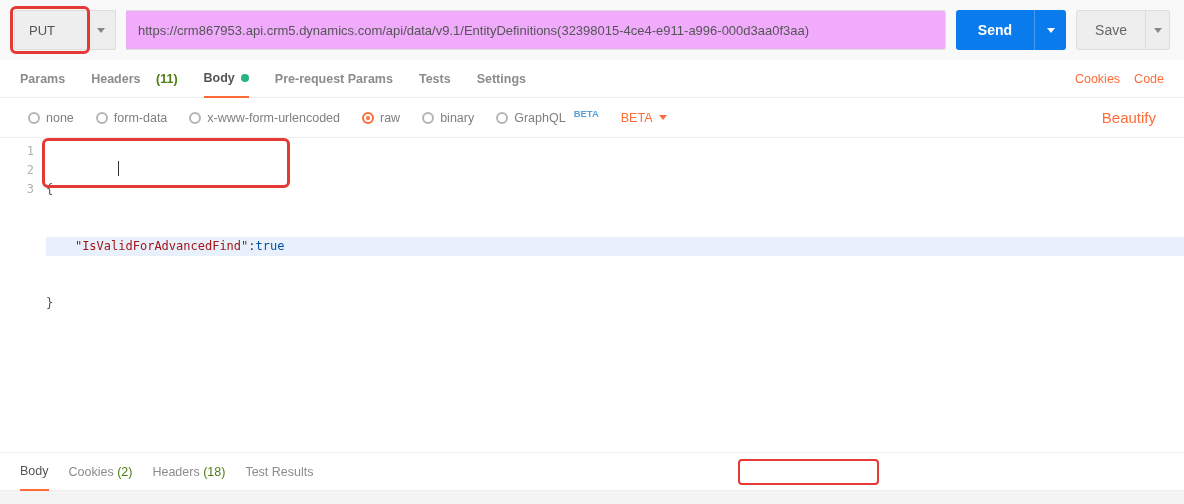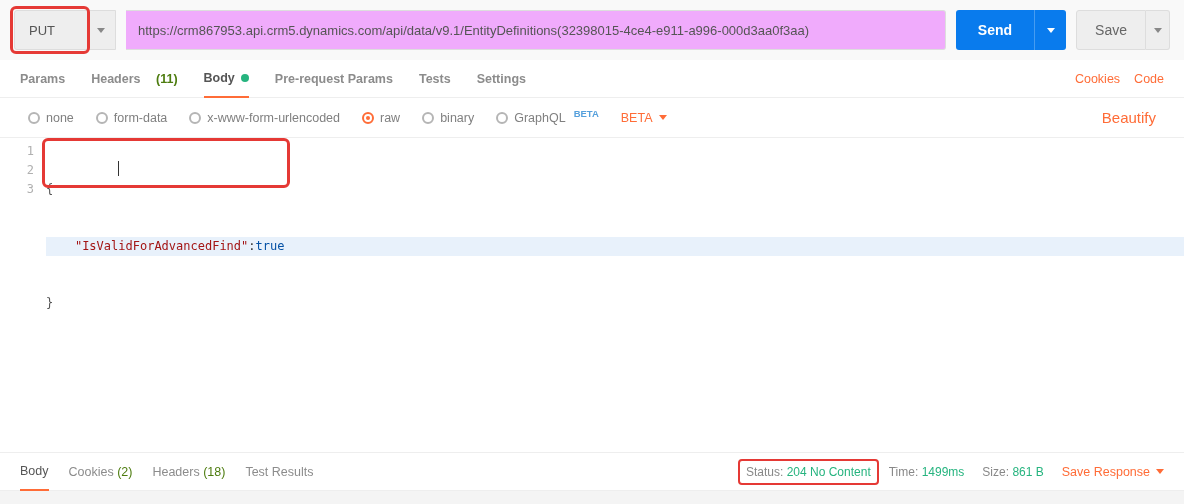--- a/index.html
+++ b/index.html
@@ -157,26 +157,17 @@
       <div class="line cur">    <span class="tok-key">"IsValidForAdvancedFind"</span><span class="tok-colon">:</span><span class="tok-true">true</span></div>
       <div class="line"><span>}</span></div>
     </div>
   </div>
 
   <div class="resp-bar">
     <div class="resp-tab active">Body</div>
     <div class="resp-tab"><span>Cookies</span>&nbsp;<span class="count">(2)</span></div>
     <div class="resp-tab"><span>Headers</span>&nbsp;<span class="count">(18)</span></div>
     <div class="resp-tab">Test Results</div>
-    <div class="resp-right">
-      <span id="status-block"><span>Status:</span>&nbsp;<span class="val">204 No Content</span></span>
-      <span><span>Time:</span>&nbsp;<span class="val">1499ms</span></span>
-      <span><span>Size:</span>&nbsp;<span class="val">861 B</span></span>
-      <span class="save-resp">
-          <span>Save Response</span>
-          <span class="caret" style="color:#ff6c37;"></span>
-        </span>
-    </div>
     <div class="status-highlight" id="status-hl" style="left: 737.969px; width: 140.766px;"></div>
   </div>
 
   <div class="resp-bottom"></div>
 </div>
 
 </body></html>

